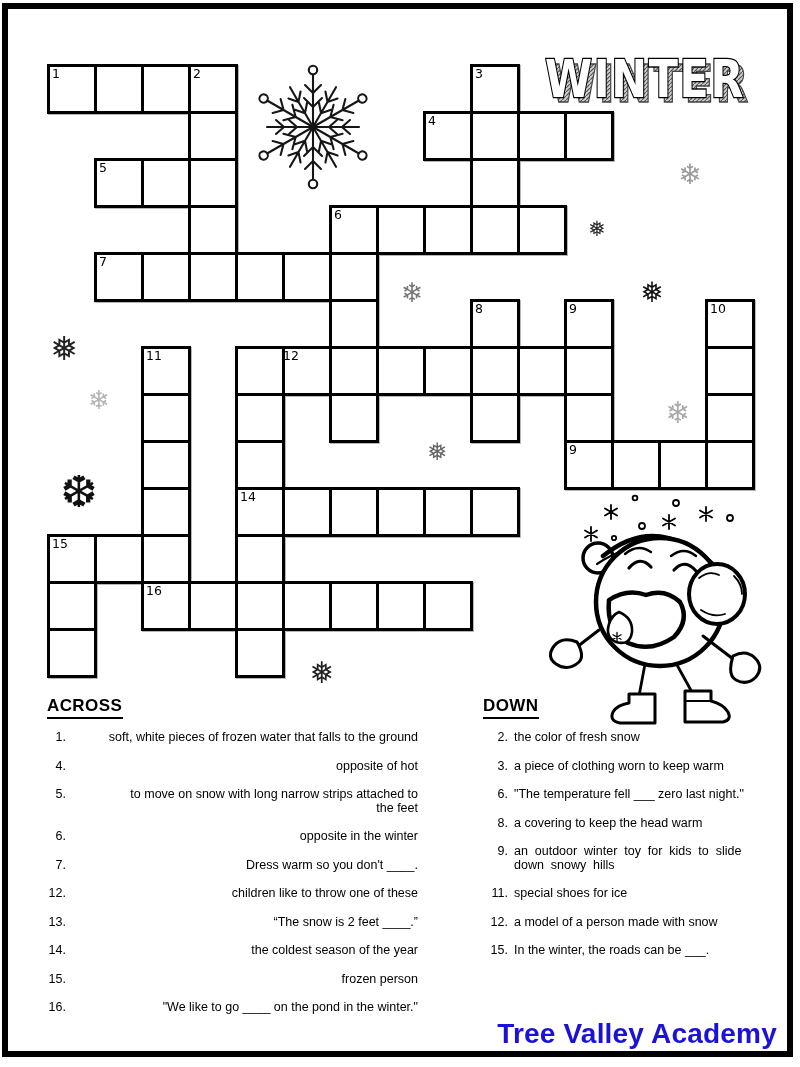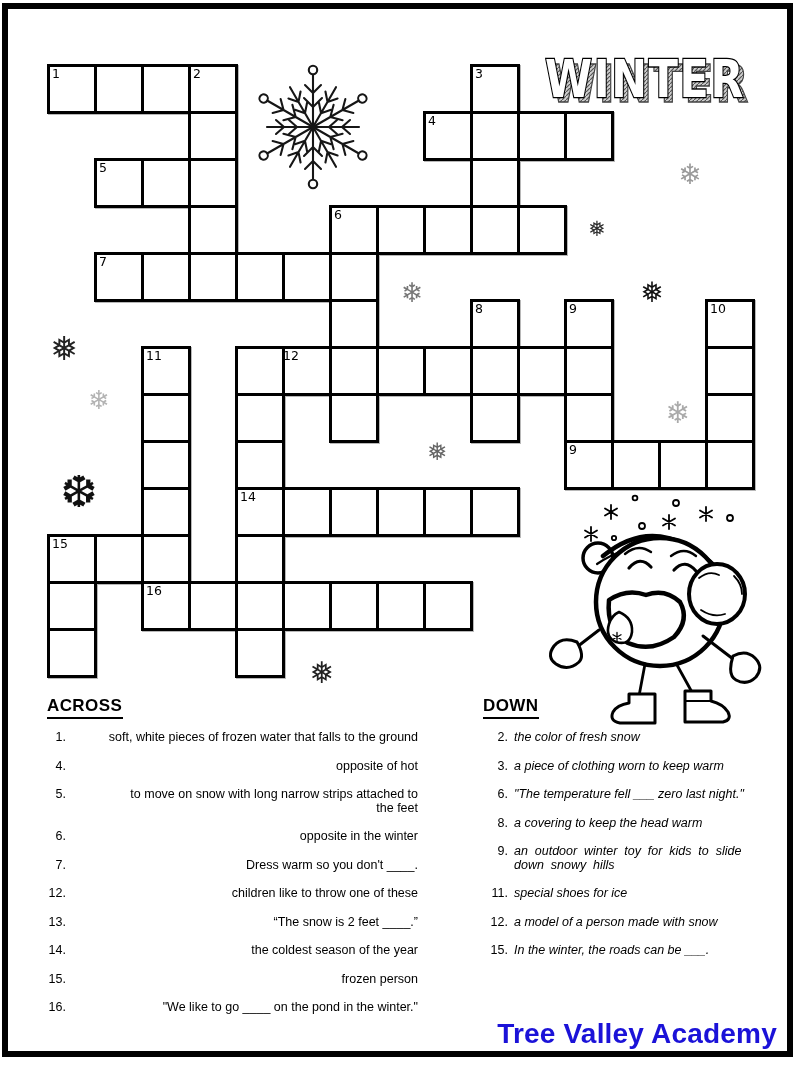--- a/index.html
+++ b/index.html
@@ -29,21 +29,21 @@
   .clues.across{left:47px;width:372px;}
   .clues.down{left:483px;width:290px;}
   .clues h2{display:table;margin:0 0 12px 0;font-size:17px;letter-spacing:.4px;
             border-bottom:2.5px solid #000;padding:0 1px 1px 0;}
   .clue{display:flex;margin-bottom:15px;font-size:12.5px;line-height:13.5px;}
   .cnum{flex:none;text-align:right;}
   .across .cnum{width:19px;margin-right:7px;}
   .down .cnum{width:25px;margin-right:6px;}
   .ctext{flex:none;white-space:pre-wrap;}
   .across .ctext{width:345px;text-align:right;}
-  .down .ctext{width:264px;font-style:italic;}
+  .down .ctext{width:264px;}
   .ctext.justify{word-spacing:3.4px;}
   
   .brand{position:absolute;top:1018px;right:23px;font-size:28px;font-weight:bold;
          color:#1b12d8;letter-spacing:.2px;}
 </style>
 </head>
 <body>
 
 <div class="frame"></div>
 

